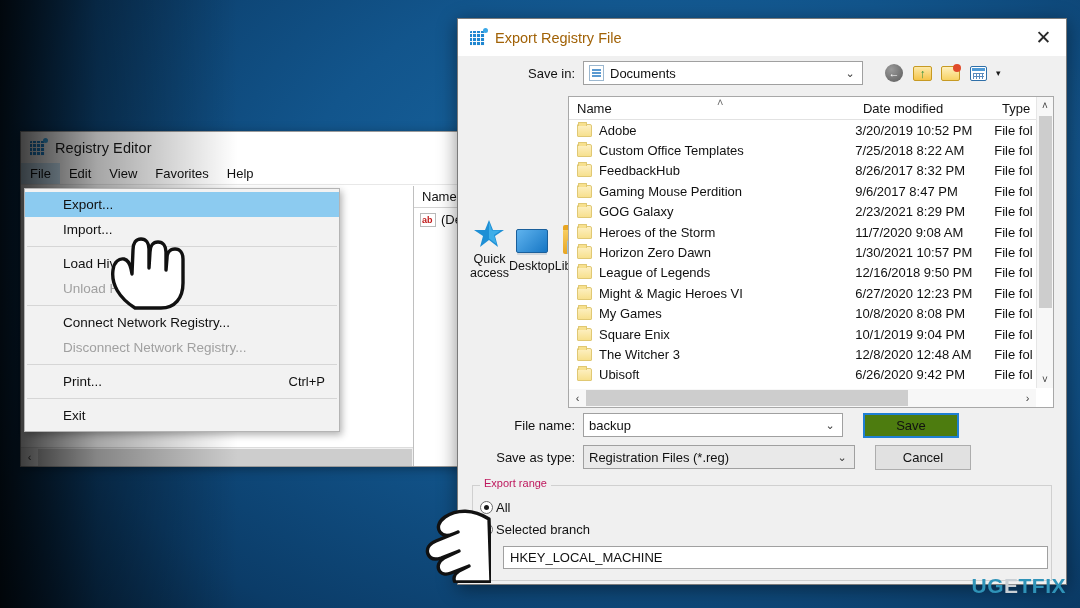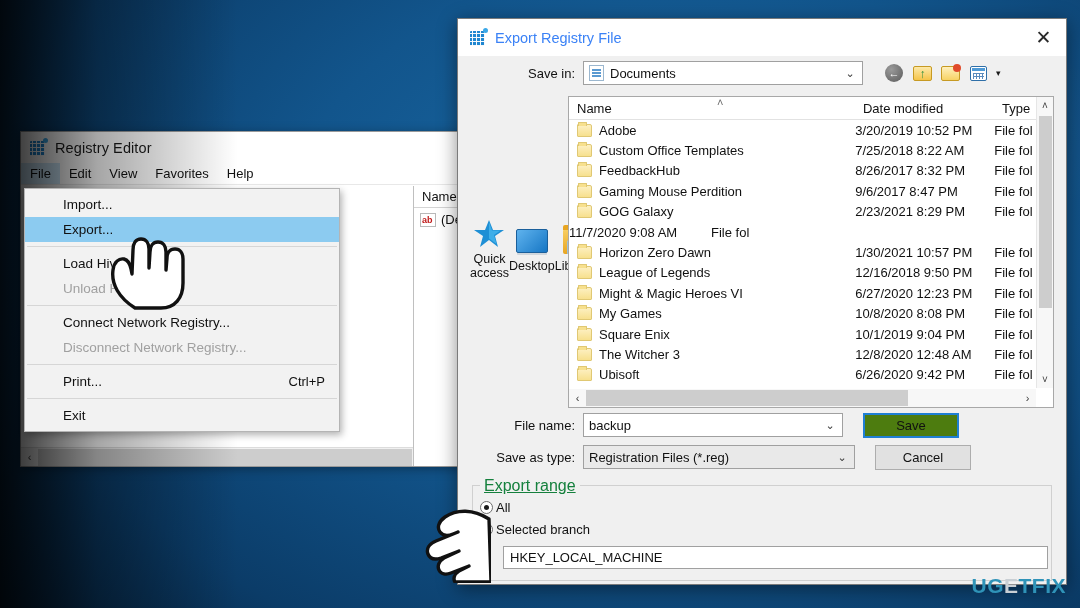--- a/index.html
+++ b/index.html
@@ -154,21 +154,21 @@
     border: 1px solid #7a7a7a;
     box-shadow: 0 4px 18px rgba(0,0,0,.45);
     z-index: 20;
   }
   .dlg-title {
     height: 37px;
     background:#ffffff;
     display:flex; align-items:center;
     padding-left: 12px;
   }
-  .dlg-title .t { font-size:14.5px; color:#3b82f6; }
+  .dlg-title .t { font-size:14.5px; color:#a16207; }
   .dlg-close {
     margin-left:auto; width:45px; height:37px;
     display:flex; align-items:center; justify-content:center;
     font-size:19px; color:#2a2a2a; font-weight:300;
   }
   .dlg-inner { padding: 0 12px; border-radius: 7px; }
 
   .saveinrow {
     display:flex; align-items:center; height: 34px; gap:8px;
   }
@@ -371,21 +371,21 @@
 
   .grp {
     margin: 13px 2px 0 2px;
     border:1px solid #d0d0d0;
     height: 96px;
     position:relative;
   }
   .grp .legend {
     position:absolute; left:7px; top:-9px;
     background:#f0f0f0; padding:0 4px;
-    font-size:16px; color:#15803d;text-decoration:underline;
+    font-size:11px; color:#be185d;
   }
   .radio-row {
     display:flex; align-items:center; gap:3px;
     margin: 0 0 0 7px; font-size:13px; color:#111;
   }
   .radio-row.first { margin-top: 14px; }
   .radio-row.second { margin-top: 7px; }
   .radio {
     width:13px;height:13px;border-radius:50%;
     border:1px solid #6e6e6e; background:#fff;
@@ -450,25 +450,25 @@
           <span class="ab-icon">
               <span>ab</span>
             </span>
           <span>(Def</span>
         </div>
       </div>
     </div>
   </div>
 
   <div class="filemenu">
+    <div class="row sel">
+      <span>Export...</span>
+    </div>
     <div class="row">
       <span>Import...</span>
-    </div>
-    <div class="row sel">
-      <span>Export...</span>
     </div>
     <div class="sep"></div>
     <div class="row">
       <span>Load Hive...</span>
     </div>
     <div class="row disabled">
       <span>Unload Hive...</span>
     </div>
     <div class="sep"></div>
     <div class="row">
@@ -617,20 +617,24 @@
             </div>
             <div class="frow">
               <span class="nm">
                   <span class="folder"></span>
                   <span>GOG Galaxy</span>
                 </span>
               <span class="dt">2/23/2021 8:29 PM</span>
               <span class="tp">File fol</span>
             </div>
             <div class="frow">
+              <span class="nm">
+                  <span class="folder"></span>
+                  <span>Heroes of the Storm</span>
+                </span>
               <span class="dt">11/7/2020 9:08 AM</span>
               <span class="tp">File fol</span>
             </div>
             <div class="frow">
               <span class="nm">
                   <span class="folder"></span>
                   <span>Horizon Zero Dawn</span>
                 </span>
               <span class="dt">1/30/2021 10:57 PM</span>
               <span class="tp">File fol</span>

